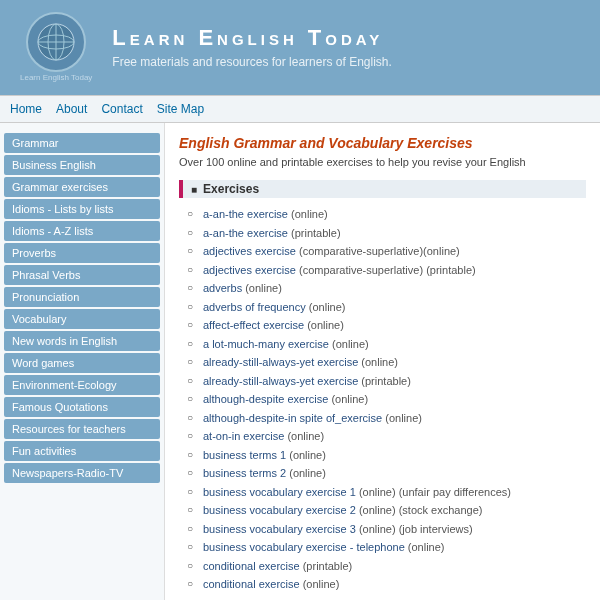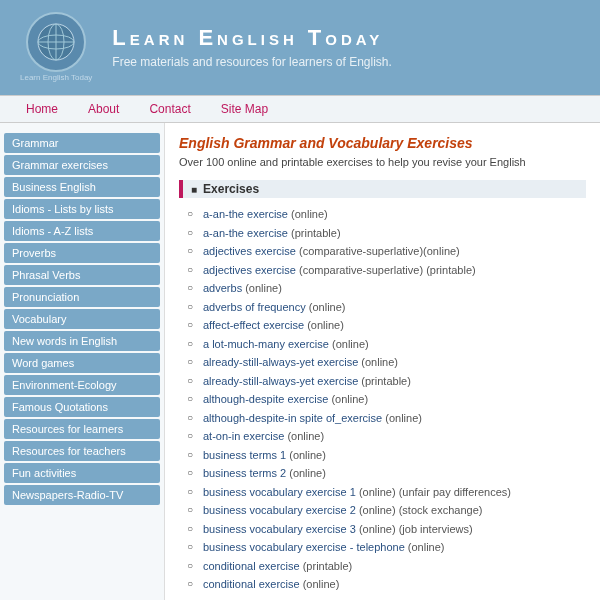--- a/index.html
+++ b/index.html
@@ -64,24 +64,23 @@
     
     .nav-bar {
       background: #f0f4f7;
       border-bottom: 1px solid #ccc;
       border-top: 1px solid #ccc;
       padding: 6px 10px;
       display: flex;
       gap: 14px;
     }
     .nav-bar a {
-      color: #be185d;
-      text-decoration: none;
-      font-size: 12px;
-      margin-left: 16px;
+      color: #0369a1;
+      text-decoration: none;
+      font-size: 12px;
     }
 
     
     .main-layout {
       display: flex;
       min-height: 480px;
     }
 
     
     .sidebar {
@@ -234,33 +233,32 @@
   <a>About</a>
   <a>Contact</a>
   <a>Site Map</a>
 </div>
 
 <div class="main-layout">
 
   <div class="sidebar">
 
     <a class="sidebar-item">Grammar</a>
+    <a class="sidebar-item">Business English</a>
     <a class="sidebar-item">Grammar exercises</a>
-    <a class="sidebar-item">Business English</a>
     <a class="sidebar-item">Idioms - Lists by lists</a>
     <a class="sidebar-item">Idioms - A-Z lists</a>
     <a class="sidebar-item">Proverbs</a>
     <a class="sidebar-item">Phrasal Verbs</a>
     <a class="sidebar-item">Pronunciation</a>
     <a class="sidebar-item">Vocabulary</a>
     <a class="sidebar-item">New words in English</a>
     <a class="sidebar-item">Word games</a>
     <a class="sidebar-item">Environment-Ecology</a>
     <a class="sidebar-item">Famous Quotations</a>
-    <a class="sidebar-item">Resources for learners</a>
     <a class="sidebar-item">Resources for teachers</a>
     <a class="sidebar-item">Fun activities</a>
     <a class="sidebar-item">Newspapers-Radio-TV</a>
   </div>
 
   <div class="content">
     <div class="content-title">English Grammar and Vocabulary Exercises</div>
     <div class="content-subtitle">Over 100 online and printable exercises to help you revise your English</div>
 
     <div class="exercises-header">

